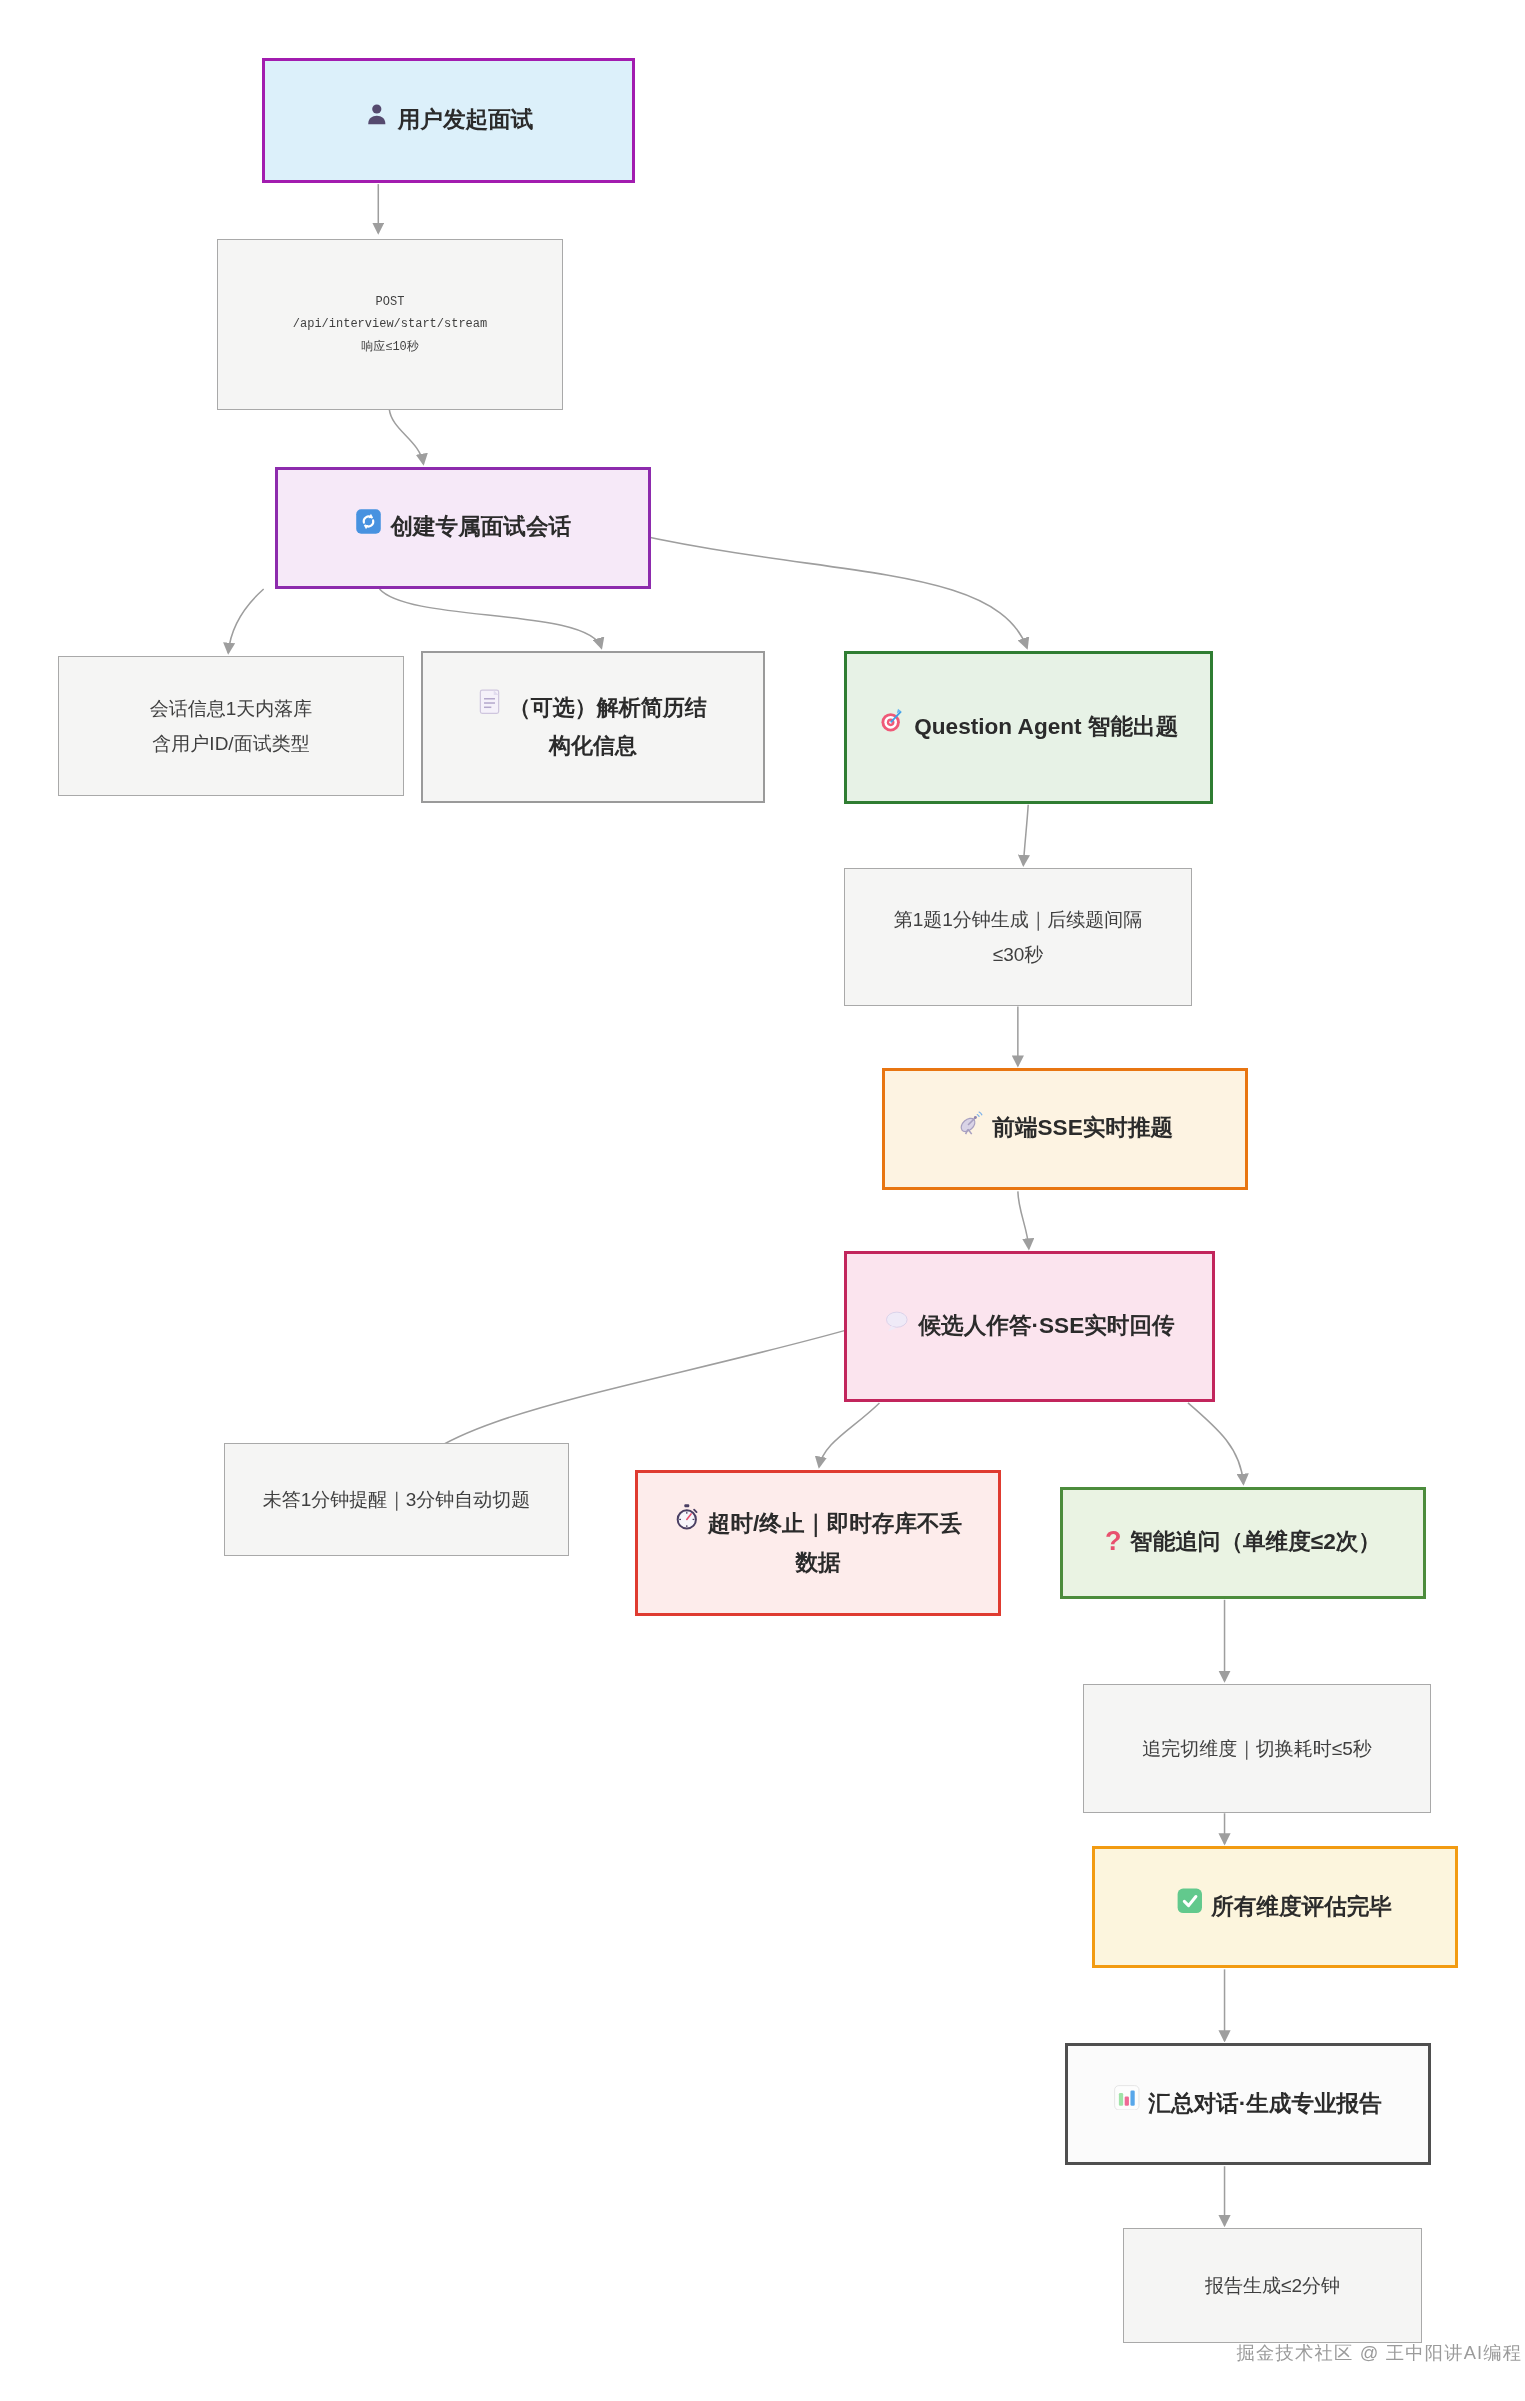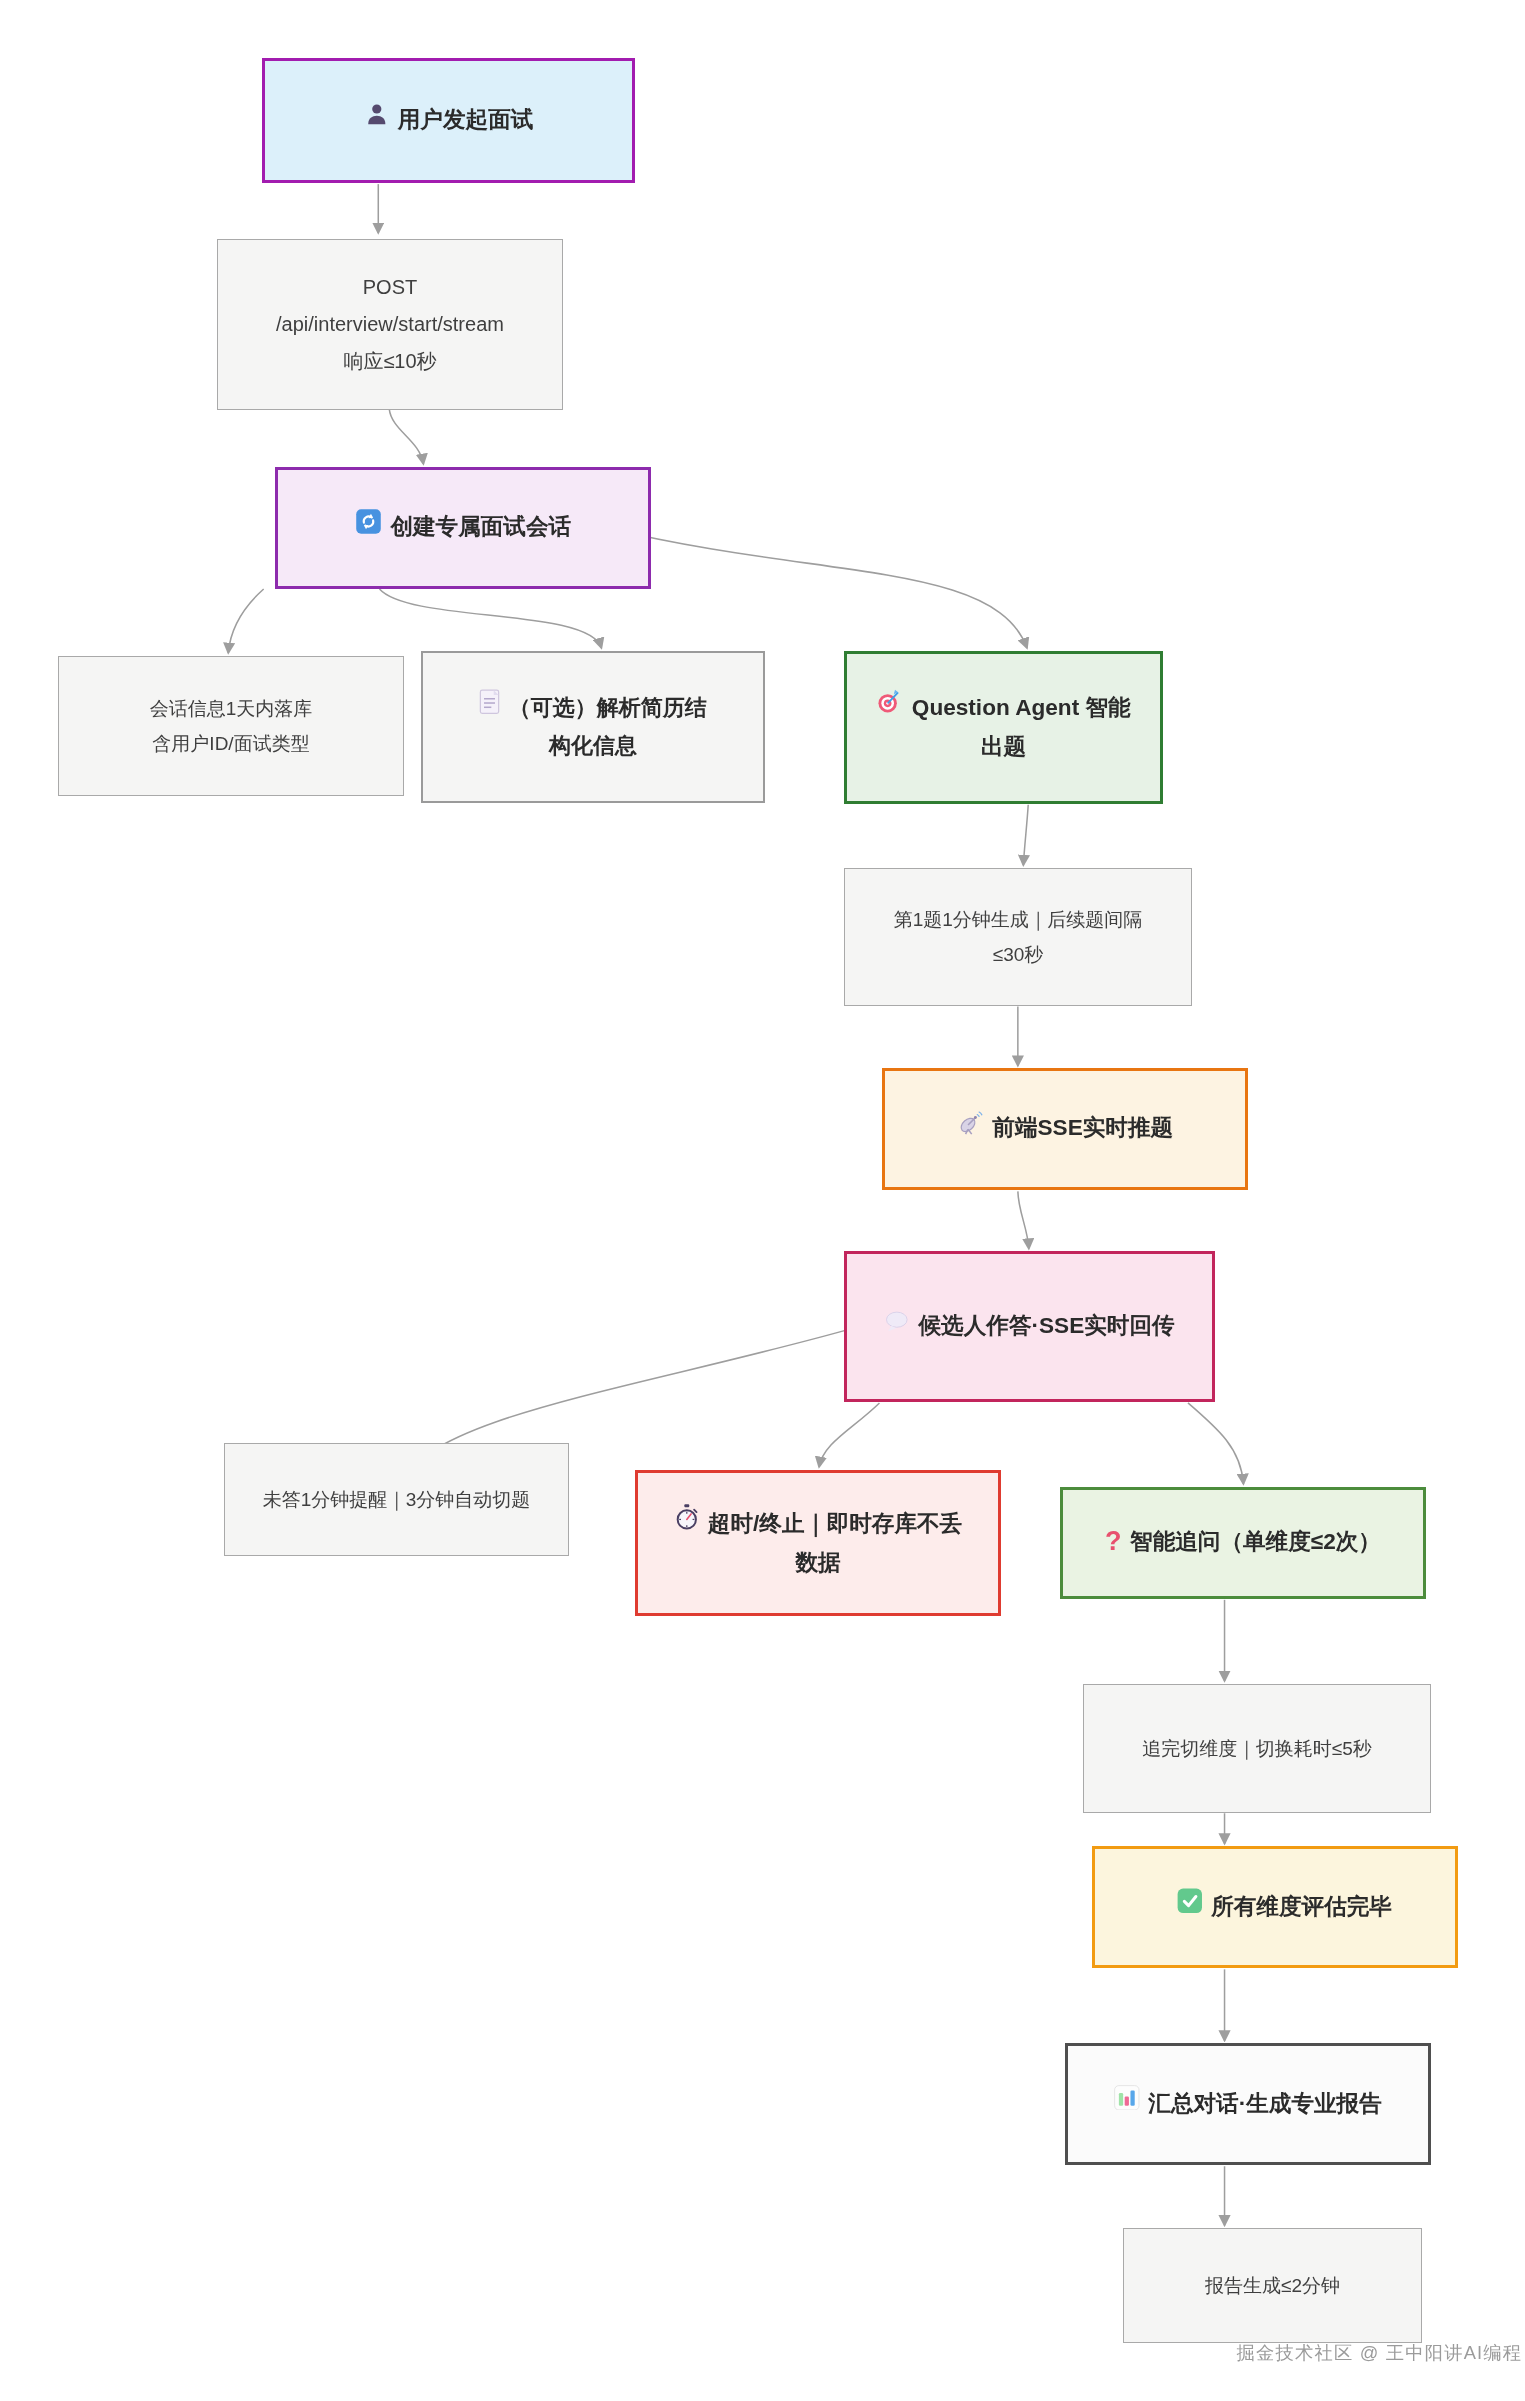--- a/index.html
+++ b/index.html
@@ -28,22 +28,22 @@
     color:#2b2b2b;
     line-height:1.65;
   }
   .gray-txt{
     font-size:19px;
     font-weight:400;
     color:#3f3f3f;
     line-height:1.85;
   }
   .post-txt{
-    font-family:Liberation Sans, sans-serif;
-    font-size:20px;
+    font-family:Liberation Mono, monospace;
+    font-size:12px;
     color:#3f3f3f;
     line-height:1.85;
   }
   .line{display:block;}
   .icon{
     display:inline-block;
     vertical-align:middle;
     margin-right:8.5px;
     position:relative;
     top:-1.8px;
@@ -158,21 +158,21 @@
           <rect x="2" y="2" width="30" height="38" rx="3" fill="#f5f1fa" stroke="#cfc6de" stroke-width="2"></rect>
           <path d="M24 2l8 8h-8z" fill="#e2dcef"></path>
           <line x1="8" y1="16" x2="26" y2="16" stroke="#b4a8cc" stroke-width="2.5"></line>
           <line x1="8" y1="23" x2="26" y2="23" stroke="#b4a8cc" stroke-width="2.5"></line>
           <line x1="8" y1="30" x2="20" y2="30" stroke="#b4a8cc" stroke-width="2.5"></line>
         </svg>
       </span><span>（可选）解析简历结构化信息</span>
     </div>
   </div>
 
-  <div class="node n-green1" style="left:844px;top:651px;width:319px;height:153px;padding:0 28px;">
+  <div class="node n-green1" style="left:844px;top:651px;width:369px;height:153px;padding:0 28px;">
     <div class="txt lbl">
       <span class="icon">
         <svg width="27" height="27" viewBox="0 0 44 44">
           <circle cx="19" cy="25" r="15" fill="#ef5a78"></circle>
           <circle cx="19" cy="25" r="10.3" fill="#ffffff"></circle>
           <circle cx="19" cy="25" r="6.2" fill="#ef5a78"></circle>
           <circle cx="19" cy="25" r="2.2" fill="#ffffff"></circle>
           <line x1="19" y1="25" x2="36" y2="7" stroke="#3f9fe8" stroke-width="3"></line>
           <path d="M31 3l5 4-7 3z" fill="#69b6f2"></path>
         </svg>

